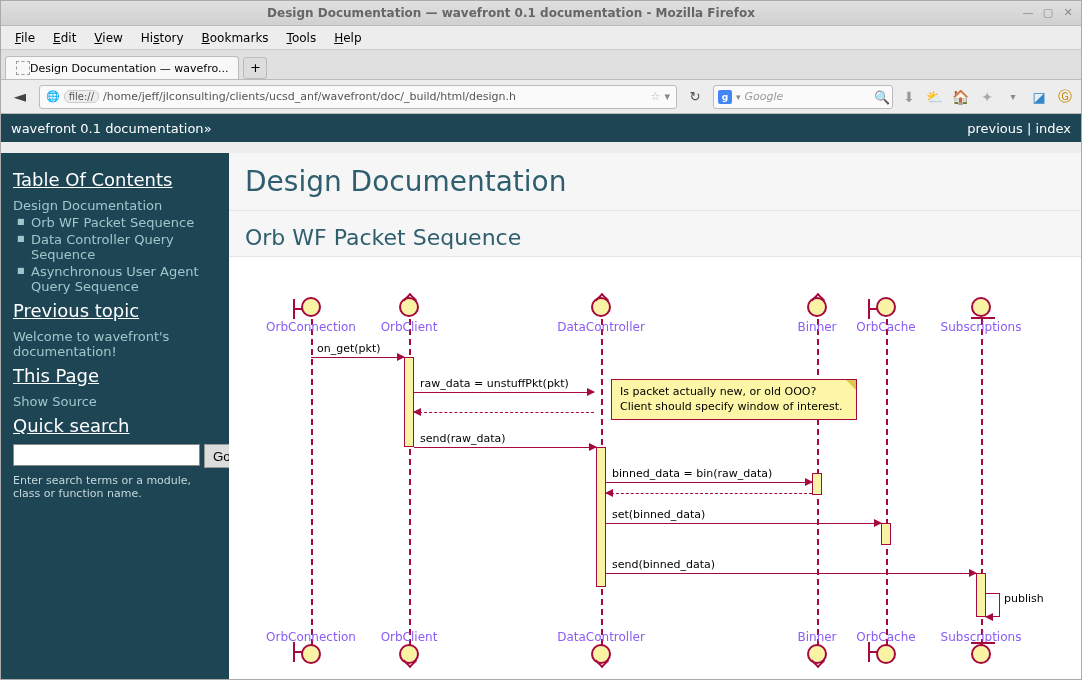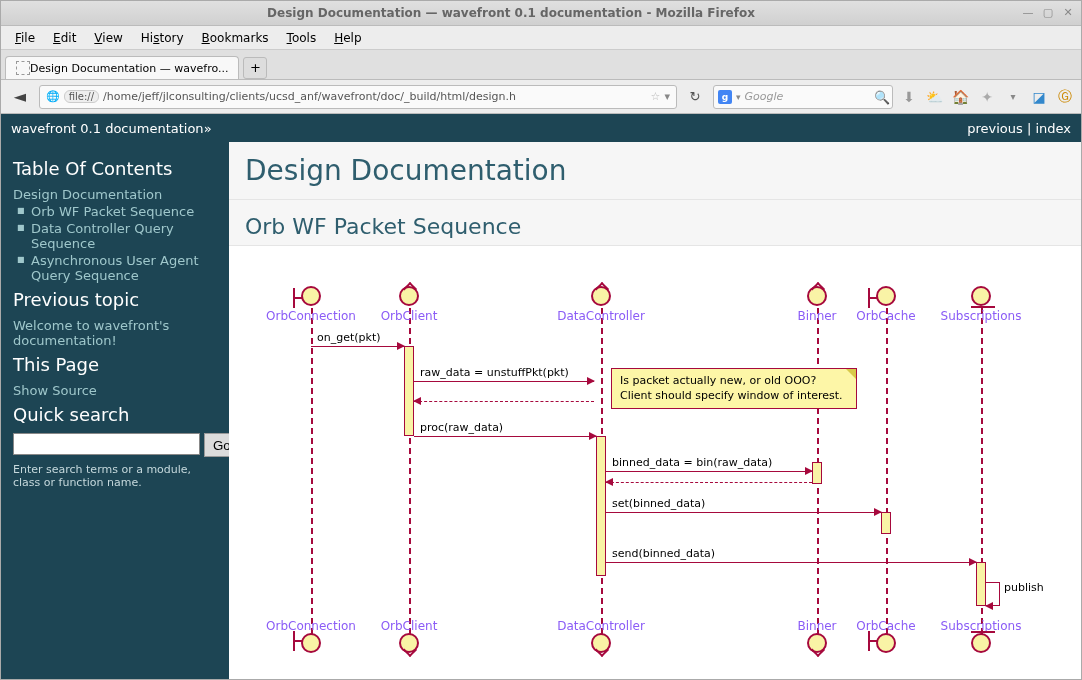--- a/index.html
+++ b/index.html
@@ -27,28 +27,28 @@
 .urlbar .url { flex: 1; white-space: nowrap; overflow: hidden; text-overflow: ellipsis; }
 .urlbar .star { color: #bbb; margin: 0 4px; }
 .urlbar .dd { color: #888; }
 .reload { width: 24px; text-align: center; color: #555; cursor: pointer; }
 .searchbox { width: 180px; height: 24px; background: #fafafa; border: 1px solid #bbb; border-radius: 3px; display: flex; align-items: center; padding: 0 4px; gap: 4px; }
 .searchbox .g { width:14px; height:14px; background:#4285F4; color:#fff; font-size:9px; font-weight:bold; text-align:center; line-height:14px; border-radius:2px; }
 .searchbox .q { width:14px; height:14px; text-align:center; color:#888; }
 .tool-icon { width: 20px; height: 20px; display:flex; align-items:center; justify-content:center; font-size:14px; cursor:pointer; }
 
 
-.page { flex: 1; display: flex; flex-direction: column; overflow: hidden; }
+.page { flex: 1; display: flex; flex-direction: column; overflow: hidden; gap: 11px; }
 .relbar { height: 28px; background: #1d4554; color: #fff; display: flex; align-items: center; padding: 0 10px; font-size: 13px; }
 .relbar a { color: #fff; text-decoration: none; }
 .relbar .right { margin-left: auto; }
 
 .body { flex: 1; display: flex; overflow: hidden; }
 .sidebar { width: 228px; background: #1d4554; color: #e3f0f2; padding: 10px 12px; overflow-y: auto; font-size: 13px; }
-.sidebar h3 { color: #fff; font-size: 18px; font-weight: normal; margin: 6px 0 8px; }
+.sidebar h3 { color: #fff; font-size: 18px; font-weight: normal; margin: 6px 0 8px; text-decoration: underline; }
 .sidebar a { color: #9fc7cb; text-decoration: none; }
 .sidebar ul { list-style: none; margin-left: 0; }
 .sidebar ul ul { margin-left: 4px; }
 .sidebar ul ul li { padding-left: 14px; position: relative; margin: 2px 0; }
 .sidebar ul ul li:before { content: "■"; position: absolute; left: 0; top: 2px; font-size: 8px; color: #9fc7cb; }
 .sidebar .searchrow { display:flex; gap:4px; margin: 6px 0; }
 .sidebar input[type=text] { flex:1; height: 22px; border: 1px solid #888; padding: 0 4px; }
 .sidebar input[type=submit] { height: 24px; padding: 0 8px; background: #dcdcdc; border: 1px solid #999; cursor: pointer; }
 .sidebar .hint { font-size: 11px; color: #c5d8dc; margin-top: 6px; }
 
@@ -211,21 +211,21 @@
               <span class="arrR"></span>
             </div>
           <div class="msg" style="left:173px; top:125px; width:180px;">
               <span class="lbl">raw_data = unstuffPkt(pkt)</span>
               <span class="arrR"></span>
             </div>
           <div class="msg dashed" style="left:173px; top:145px; width:180px;">
               <span class="arrL"></span>
             </div>
           <div class="msg" style="left:173px; top:180px; width:182px;">
-              <span class="lbl">proc(raw_data)</span>
+              <span class="lbl">send(raw_data)</span>
               <span class="arrR"></span>
             </div>
           <div class="msg" style="left:365px; top:215px; width:206px;">
               <span class="lbl">binned_data = bin(raw_data)</span>
               <span class="arrR"></span>
             </div>
           <div class="msg dashed" style="left:365px; top:226px; width:206px;">
               <span class="arrL"></span>
             </div>
           <div class="msg" style="left:365px; top:256px; width:275px;">

